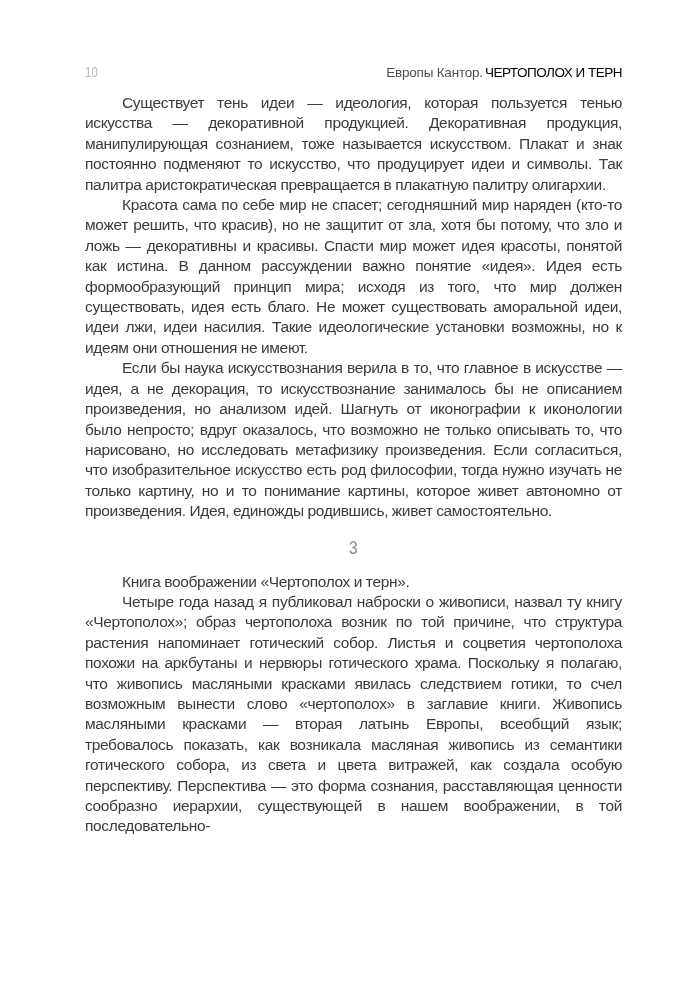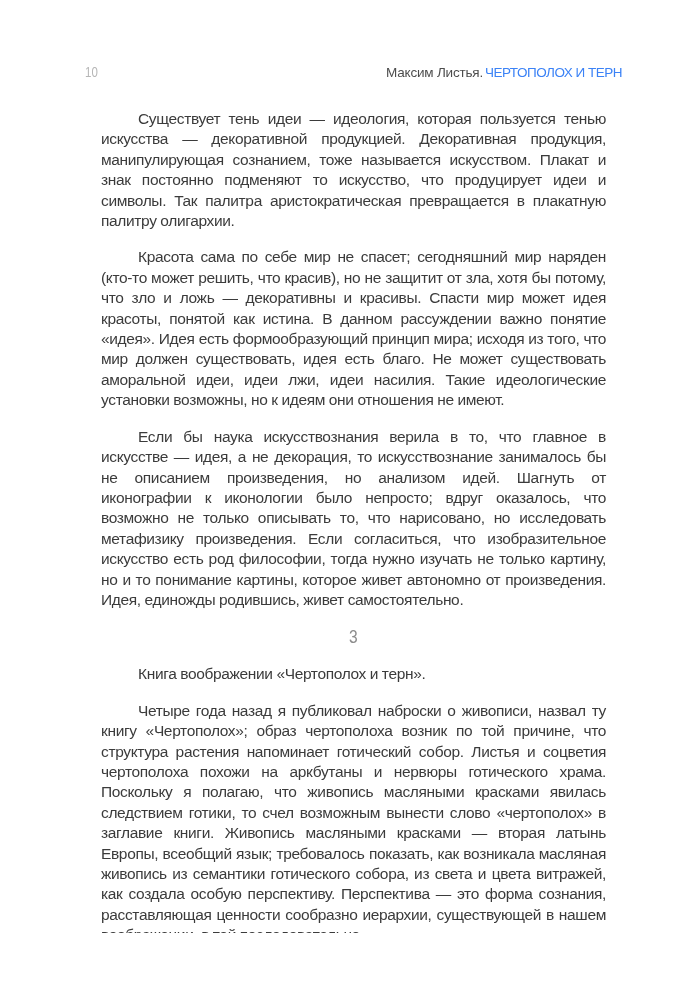--- a/index.html
+++ b/index.html
@@ -36,38 +36,38 @@
   }
   .head-right {
     display: inline-flex;
     align-items: baseline;
   }
   .author {
     color: #4d4d4d;
     letter-spacing: -0.2px;
   }
   .book-title {
-    color: #3b82f6;
+    color: #000000;
     letter-spacing: -0.5px;
     margin-left: 2px;
   }
   .text-block {
     position: absolute;
     top: 93px;
     left: 85px;
     width: 537px;
     color: #3b3b3b;
     font-size: 15.5px;
     line-height: 20.4px;
     letter-spacing: -0.35px;
     word-spacing: -0.2px;
     text-align: justify;
   }
   .text-block p {
-    margin: 16px;
+    margin: 0;
     text-indent: 37px;
   }
   p.section-number {
     text-indent: 0;
     text-align: center;
     margin: 15px 0 13px 0;
     font-size: 19px;
     line-height: 22px;
     color: #8c8c8c;
   }
@@ -78,21 +78,21 @@
   }
 </style>
 </head>
 <body>
 
 <div class="page">
 
   <header class="running-head">
     <span class="page-num">10</span>
     <span class="head-right">
-      <span class="author">Максим Листья.</span>
+      <span class="author">Европы Кантор.</span>
       <span class="book-title">ЧЕРТОПОЛОХ И ТЕРН</span>
     </span>
   </header>
 
   <main class="text-block">
     <p>Существует тень идеи — идеология, которая пользуется тенью искусства — декоративной продукцией. Декоративная продукция, манипулирующая сознанием, тоже называется искусством. Плакат и знак постоянно подменяют то искусство, что продуцирует идеи и символы. Так палитра аристократическая превращается в плакатную палитру олигархии.</p>
     <p>Красота сама по себе мир не спасет; сегодняшний мир наряден (кто-то может решить, что красив), но не защитит от зла, хотя бы потому, что зло и ложь — декоративны и красивы. Спасти мир может идея красоты, понятой как истина. В данном рассуждении важно понятие «идея». Идея есть формообразующий принцип мира; исходя из того, что мир должен существовать, идея есть благо. Не может существовать аморальной идеи, идеи лжи, идеи насилия. Такие идеологические установки возможны, но к идеям они отношения не имеют.</p>
     <p>Если бы наука искусствознания верила в то, что главное в искусстве — идея, а не декорация, то искусствознание занималось бы не описанием произведения, но анализом идей. Шагнуть от иконографии к иконологии было непросто; вдруг оказалось, что возможно не только описывать то, что нарисовано, но исследовать метафизику произведения. Если согласиться, что изобразительное искусство есть род философии, тогда нужно изучать не только картину, но и то понимание картины, которое живет автономно от произведения. Идея, единожды родившись, живет самостоятельно.</p>
 
     <p class="section-number">

